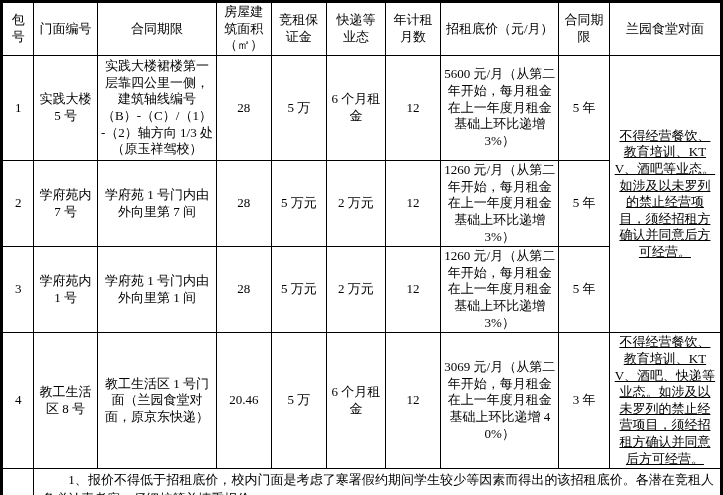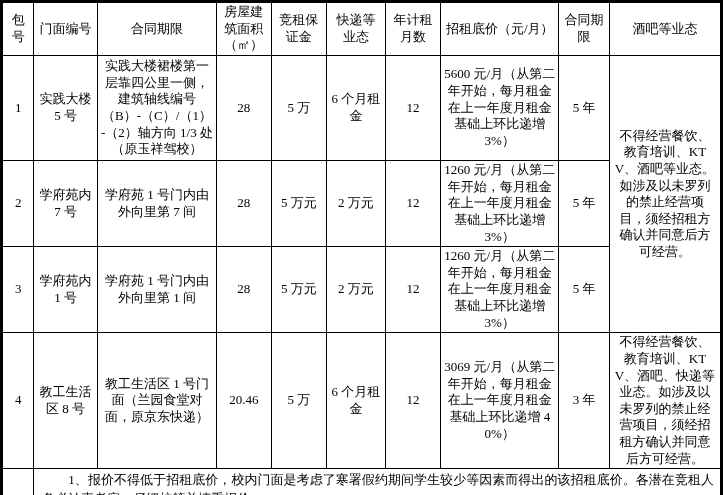--- a/index.html
+++ b/index.html
@@ -28,21 +28,21 @@
   }
   thead th{font-size:13px;}
   tr.r-header{height:54px;}
   tr.r-1{height:105px;}
   tr.r-2{height:62px;}
   tr.r-3{height:62px;}
   tr.r-4{height:97px;}
   .remark-label-cell{font-weight:bold;font-size:15px;}
   .remarks-cell{text-align:left;vertical-align:middle;padding:2px 6px 2px 8px;}
   .remarks-cell p{margin:0;text-indent:2em;text-align:justify;line-height:1.45;}
-  .biz-cell{padding:1px 4px;}
+  .biz-cell{padding:1px 4px;text-decoration:underline;}
 </style>
 </head>
 <body>
 
 <table>
   <colgroup>
     <col style="width:32px">
       <col style="width:63px">
       <col style="width:118px">
     <col style="width:54px">
@@ -57,21 +57,21 @@
     <tr class="r-header">
       <th>包号</th>
       <th>门面编号</th>
       <th>合同期限</th>
       <th>房屋建筑面积（㎡）</th>
       <th>竞租保证金</th>
       <th>快递等业态</th>
       <th>年计租月数</th>
       <th>招租底价（元/月）</th>
       <th>合同期限</th>
-      <th>酒吧等业态</th>
+      <th>兰园食堂对面</th>
     </tr>
   </thead>
   <tbody>
     <tr class="r-1">
       <td>1</td>
       <td>实践大楼5 号</td>
       <td>实践大楼裙楼第一层靠四公里一侧，建筑轴线编号（B）-（C）/（1）-（2）轴方向 1/3 处（原玉祥驾校）</td>
       <td>28</td>
       <td>5 万</td>
       <td>6 个月租金</td>

